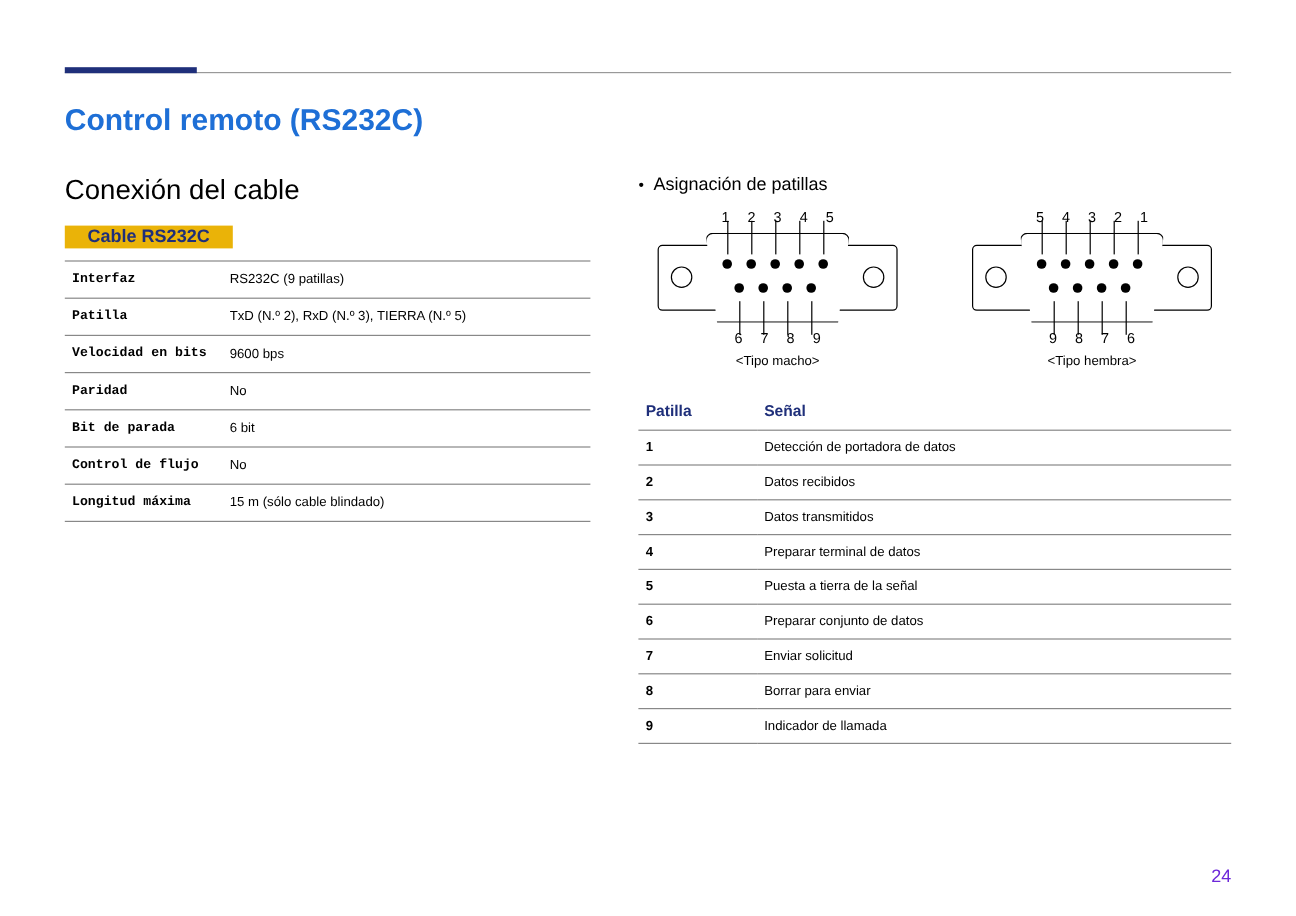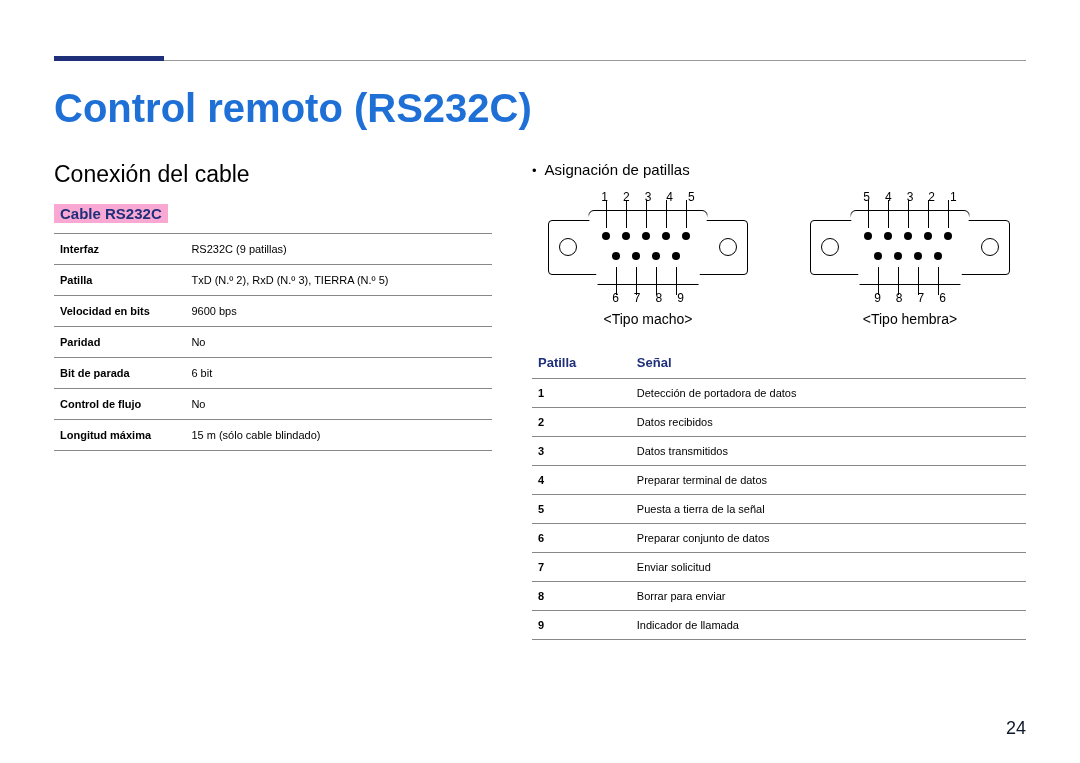--- a/index.html
+++ b/index.html
@@ -26,59 +26,60 @@
     background: #1f2f7a;
   }
   .top-rule .thin {
     position: absolute;
     left: 0; right: 0; top: 0;
     border-top: 1px solid #999;
   }
   h1.page-title {
     color: #1e6fd6;
     font-weight: 700;
-    font-size: 40px;
+    font-size: 25px;
     margin-bottom: 30px;
   }
   .two-col {
     display: flex;
     gap: 40px;
   }
   .col-left { width: 47%; }
   .col-right { width: 53%; }
   h2.section-title {
     font-size: 23px;
     font-weight: 400;
     margin-bottom: 16px;
   }
   h3.sub-title {
     font-size: 15px;
     font-weight: 700;
     color: #1f2f7a;
-    background: #f9a8d4;
+    background: #eab308;
     display: inline-block;
-    padding: 1px 6px;
+    padding: 1px 19px;
     margin-bottom: 10px;
   }
   table.spec {
     width: 100%;
     border-collapse: collapse;
     font-size: 11px;
   }
   table.spec td {
     border-top: 1px solid #888;
     padding: 9px 6px;
     vertical-align: middle;
   }
   table.spec tr:last-child td {
     border-bottom: 1px solid #888;
   }
   table.spec td.key {
     font-weight: 700;
     width: 30%;
+    font-family: Liberation Mono, monospace;
   }
   .bullet-line {
     font-size: 15px;
     display: flex;
     align-items: center;
     gap: 8px;
     margin-bottom: 10px;
   }
   .bullet-line .dot::before {
     content: "•";
@@ -164,21 +165,21 @@
   .vline {
     width: 8px; display:flex; justify-content:center;
   }
   .vline::before {
     content:"";
     display:block;
     width:1px; height: 28px;
     background:#000;
   }
   .conn-label {
-    font-size: 14px;
+    font-size: 11px;
     margin-top: 6px;
   }
 
   table.sig {
     width: 100%;
     border-collapse: collapse;
     font-size: 11px;
   }
   table.sig th {
     text-align: left;
@@ -193,22 +194,22 @@
     padding: 8px 6px;
   }
   table.sig td.pin {
     font-weight: 700;
     width: 20%;
   }
   .page-number {
     position: absolute;
     right: 54px;
     bottom: 24px;
-    font-size: 18px;
-    color: #0f172a;
+    font-size: 15px;
+    color: #6d28d9;
   }
 </style>
 </head>
 <body>
 
 <div class="page">
   <div class="top-rule">
     <div class="thin"></div>
     <div class="thick"></div>
   </div>

